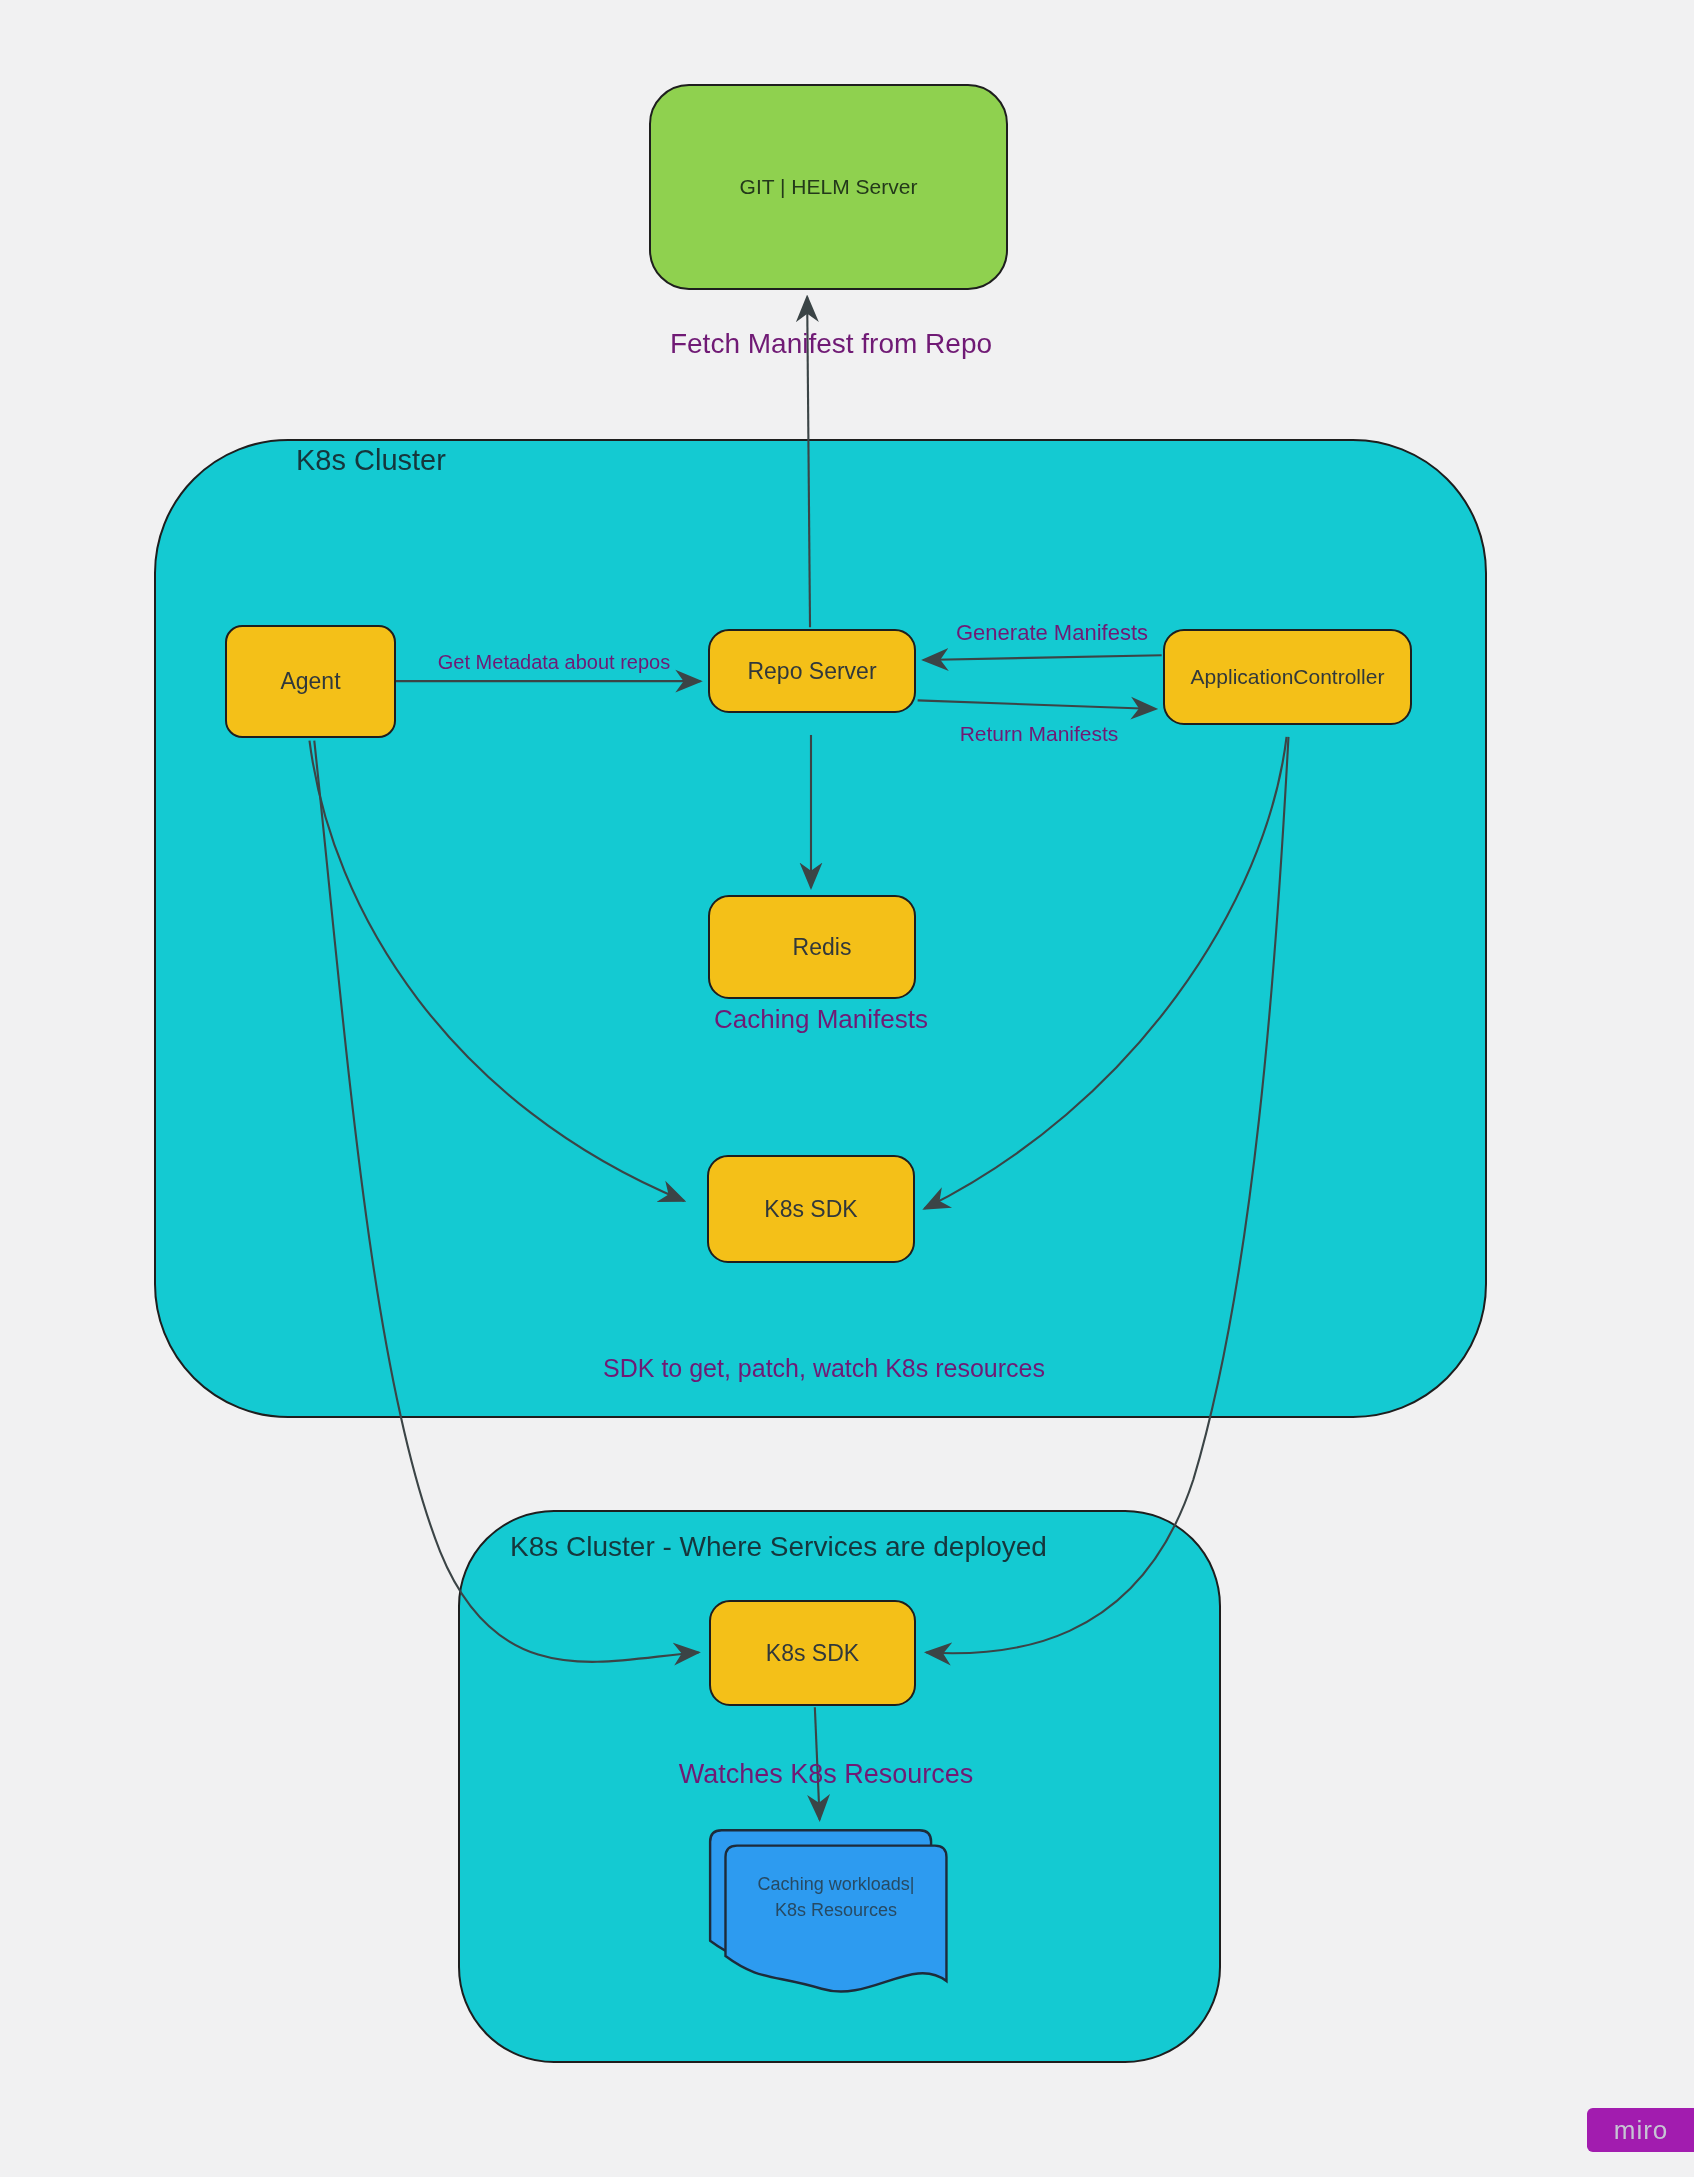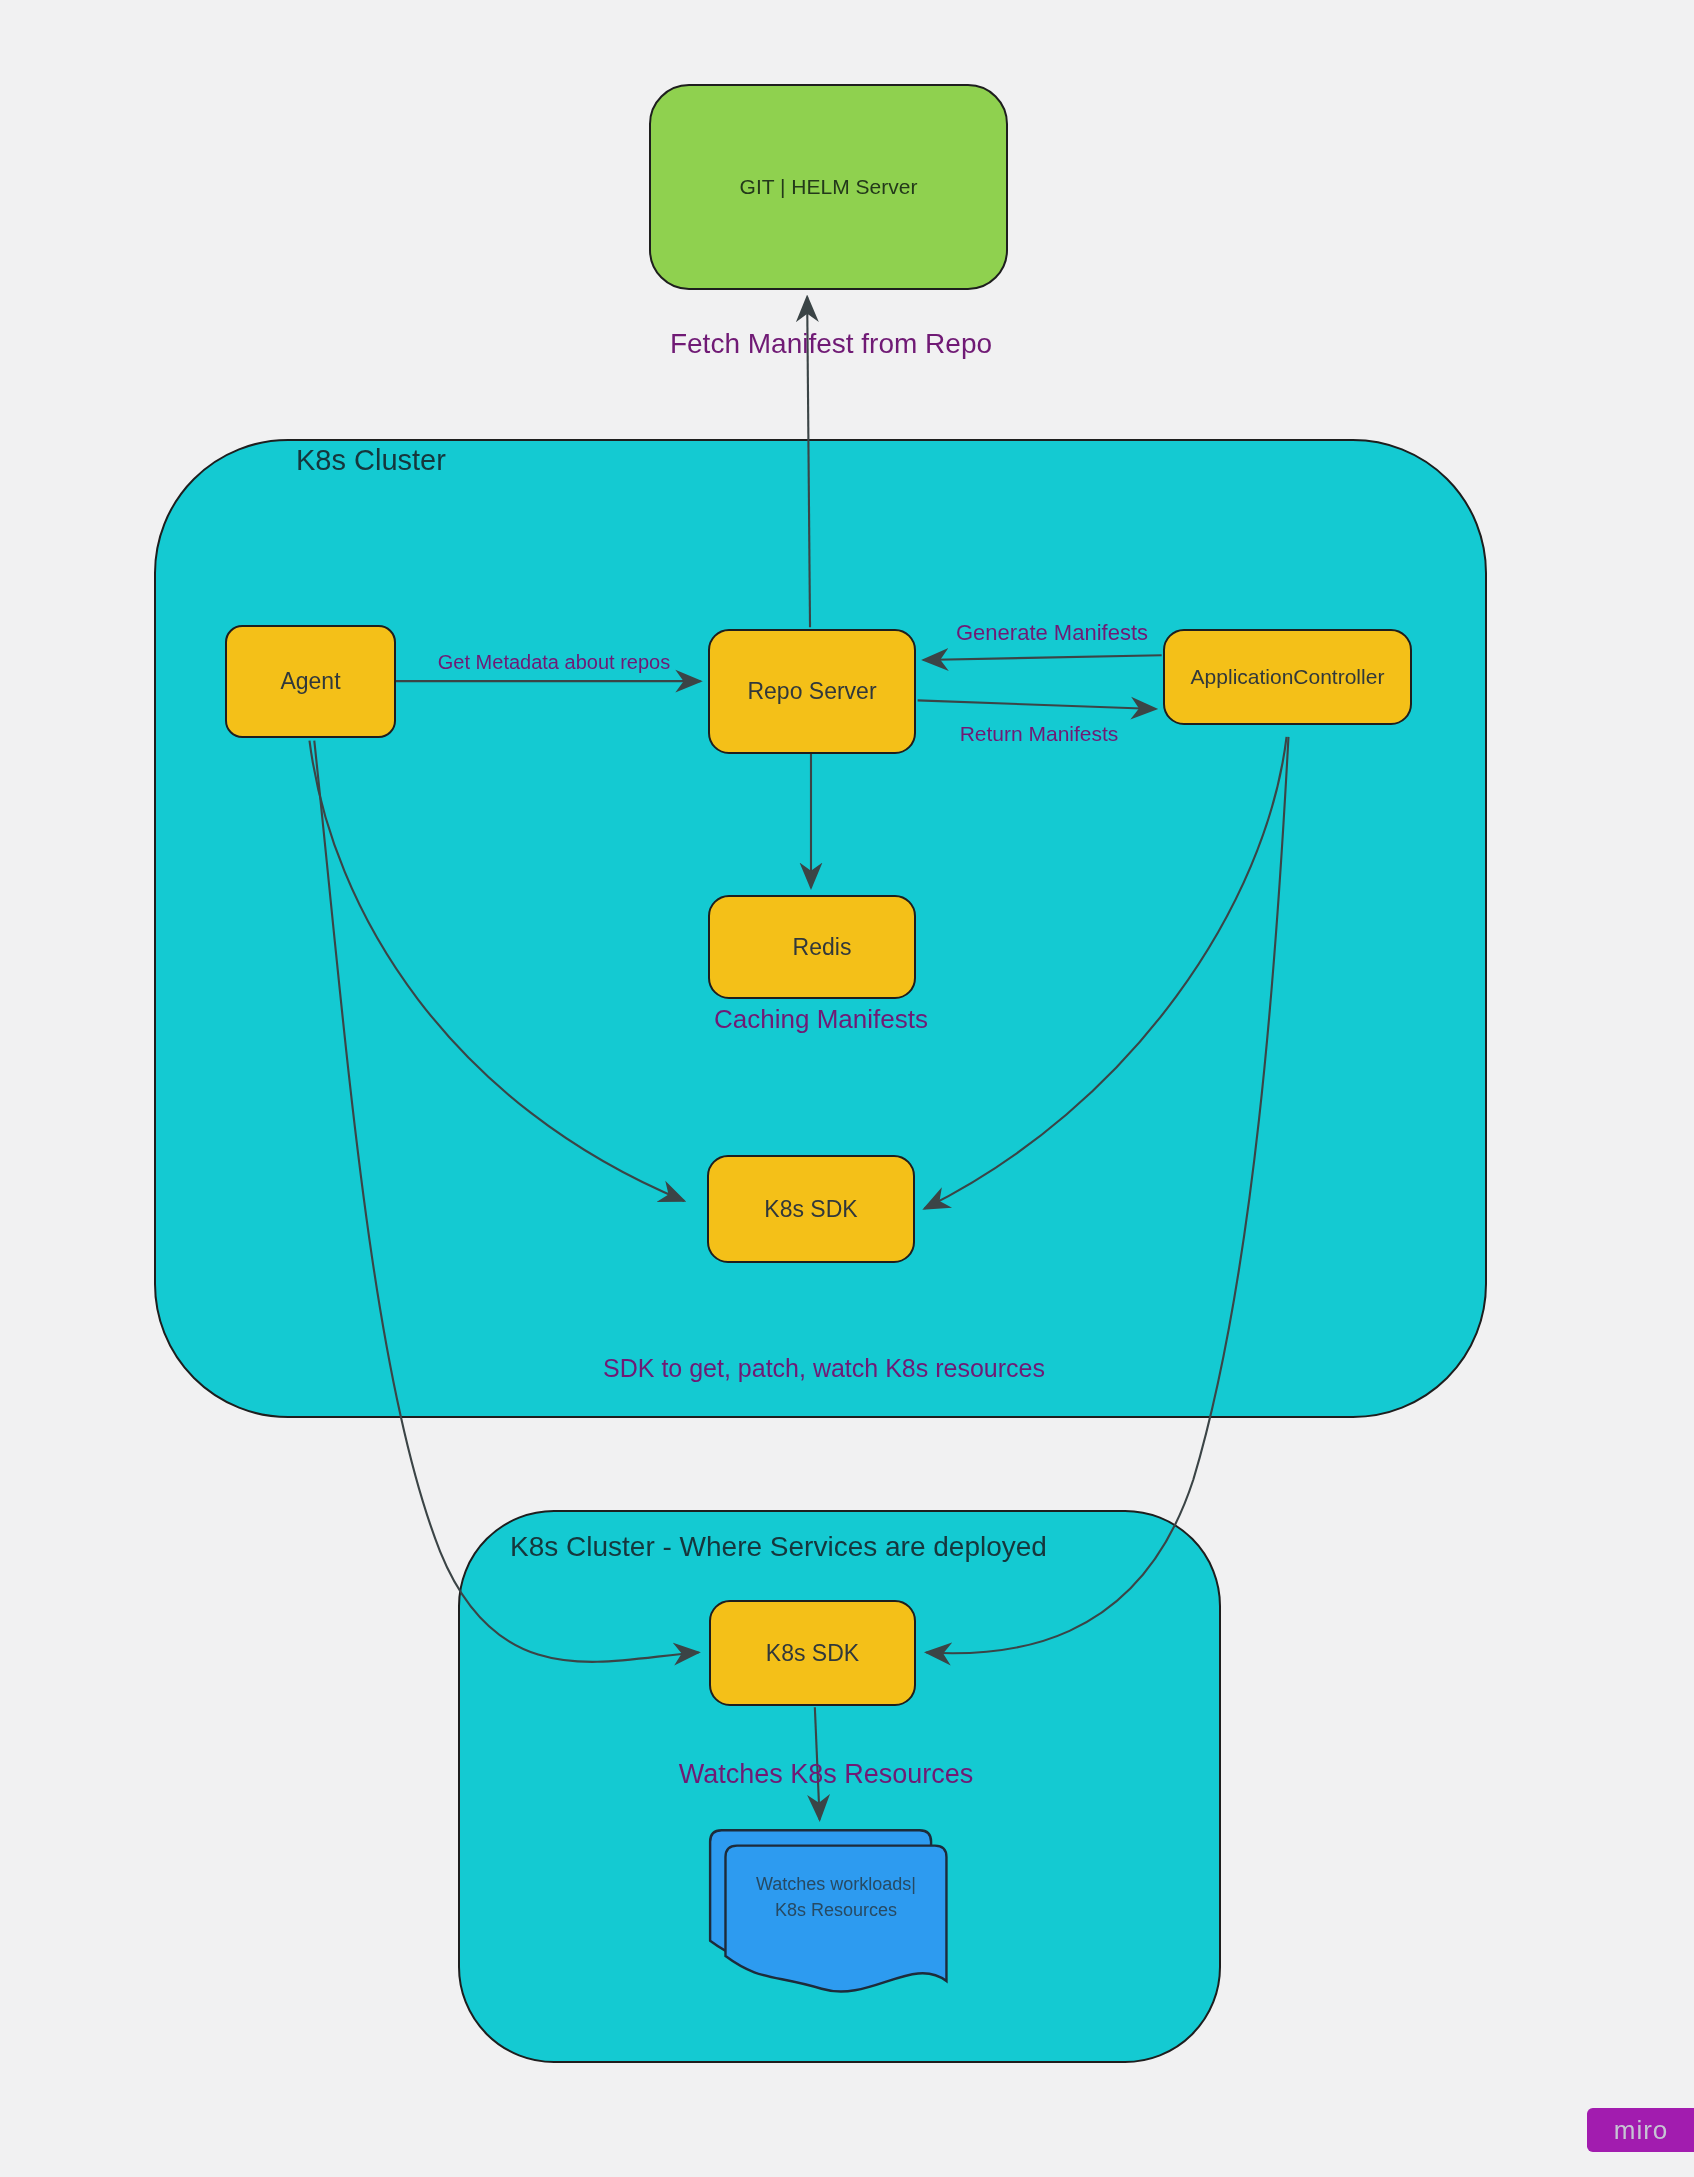--- a/index.html
+++ b/index.html
@@ -19,21 +19,21 @@
   .cluster-label.main{left:296px;top:444px;}
   .cluster-label.services{left:510px;top:1531px;font-size:28px;}
   svg.wires{position:absolute;left:0;top:0;z-index:2;}
   .node{
     position:absolute;display:flex;align-items:center;justify-content:center;
     background:#F4C018;border:2.4px solid #1e1e1e;border-radius:21px;
     box-sizing:border-box;z-index:3;font-size:23px;color:#31383b;text-align:center;
   }
   .node-git{left:649px;top:84px;width:359px;height:206px;border-radius:40px;background:#8FD14F;font-size:21px;color:#23391a;}
   .node-agent{left:225px;top:625px;width:171px;height:113px;border-radius:17.3px;}
-  .node-repo{left:708px;top:629px;width:208px;height:125px;}
+  .node-repo{left:708px;top:629px;width:208px;height:84px;}
   .node-appctrl{left:1163px;top:629px;width:249px;height:96px;font-size:21px;}
   .node-redis{left:708px;top:895px;width:208px;height:104px;padding-left:20px;}
   .node-sdk1{left:707px;top:1155px;width:208px;height:108px;}
   .node-sdk2{left:709px;top:1600px;width:207px;height:106px;}
   .edge-label{
     position:absolute;z-index:4;white-space:nowrap;color:#701a75;
     transform:translate(-50%,-50%);
   }
   .lbl-fetch{left:831px;top:344px;font-size:28px;}
   .lbl-getmeta{left:554px;top:662px;font-size:20px;}
@@ -106,21 +106,21 @@
     <span>Redis</span>
   </div>
   <div class="node node-sdk1">
     <span>K8s SDK</span>
   </div>
   <div class="node node-sdk2">
     <span>K8s SDK</span>
   </div>
 
   <div class="doc-text">
-    <div>Watches workloads|</div>
+    <div>Caching workloads|</div>
     <div>K8s Resources</div>
   </div>
 
   <div class="edge-label lbl-fetch">Fetch Manifest from Repo</div>
   <div class="edge-label lbl-getmeta">Get Metadata about repos</div>
   <div class="edge-label lbl-generate">Generate Manifests</div>
   <div class="edge-label lbl-return">Return Manifests</div>
   <div class="edge-label lbl-caching">Caching Manifests</div>
   <div class="edge-label lbl-sdkdesc">SDK to get, patch, watch K8s resources</div>
   <div class="edge-label lbl-watches">Watches K8s Resources</div>

